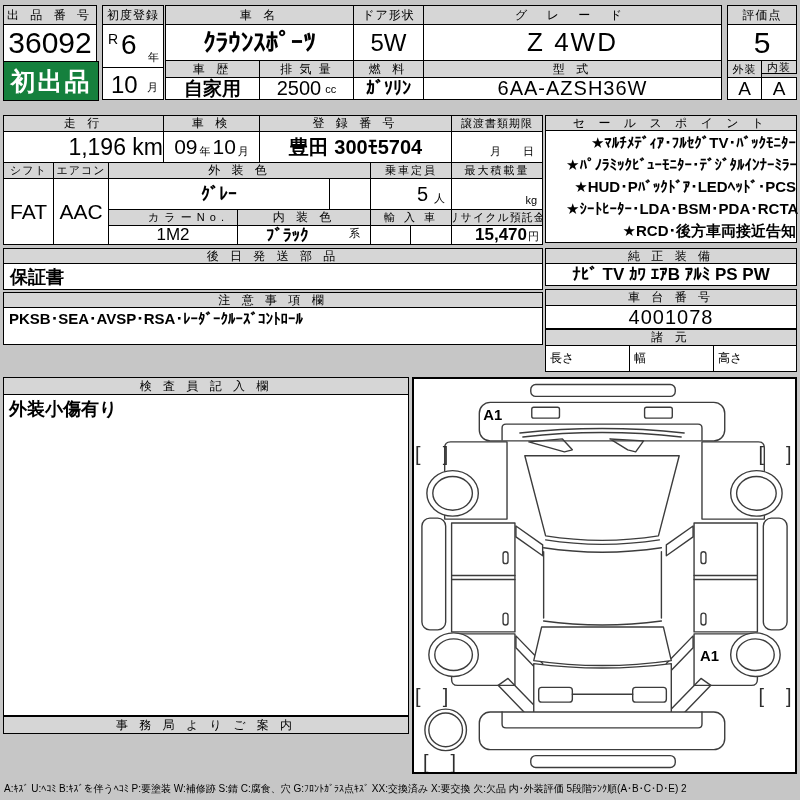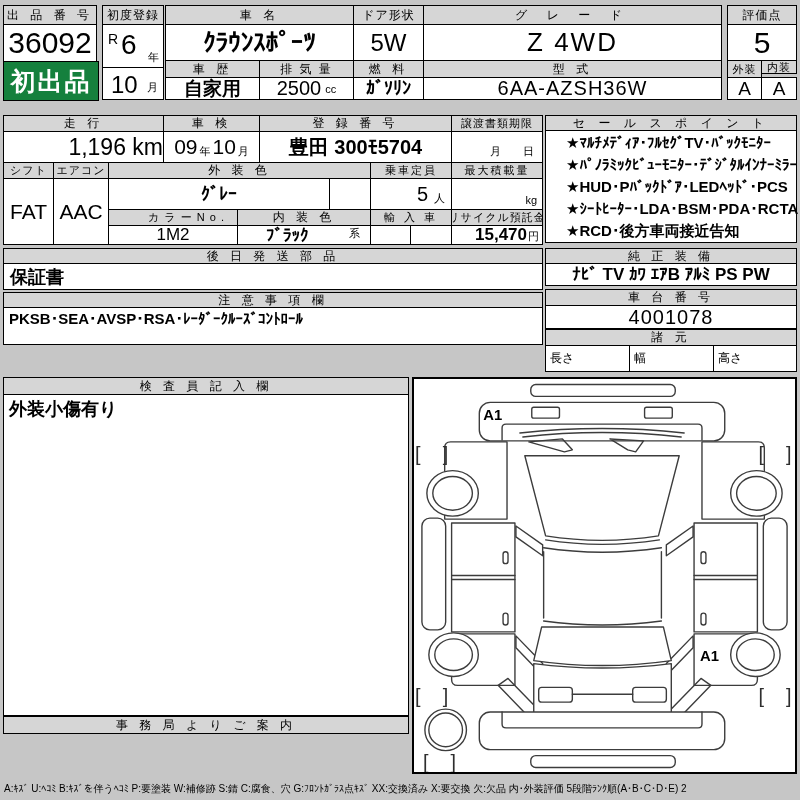--- a/index.html
+++ b/index.html
@@ -13,21 +13,21 @@
       font-size:12px;letter-spacing:4px;white-space:nowrap;overflow:hidden;}
   .hd.small{font-size:11px;letter-spacing:1px;}
   .val{display:flex;align-items:center;justify-content:center;white-space:nowrap;}
   .left{justify-content:flex-start;}
   .right{justify-content:flex-end;}
   .b{font-weight:bold;}
   .badge{background:#15803d;color:#fff;display:flex;align-items:center;justify-content:center;
          font-size:25px;font-weight:bold;letter-spacing:2px;border:1px solid #000;}
   .unit{font-size:11px;font-weight:normal;}
   .corner{position:absolute;font-size:11px;}
-  .salesline{font-weight:bold;font-size:15px;line-height:22px;white-space:nowrap;padding-left:20px;letter-spacing:0px;}
+  .salesline{font-weight:bold;font-size:15px;line-height:22px;white-space:nowrap;padding-left:20px;letter-spacing:0px;text-align:right;}
   .legend{position:absolute;font-size:10px;white-space:nowrap;letter-spacing:0px;}
   svg text{font-family:"Liberation Sans","DejaVu Sans",sans-serif;}
 </style>
 </head>
 <body>
 
 <div id="sheet">
 
   <div class="hd" style="left:3px;top:5px;width:94px;height:20px;">出 品 番 号</div>
   <div class="box val" style="left:3px;top:24px;width:94px;height:38px;font-size:30px;">36092</div>

